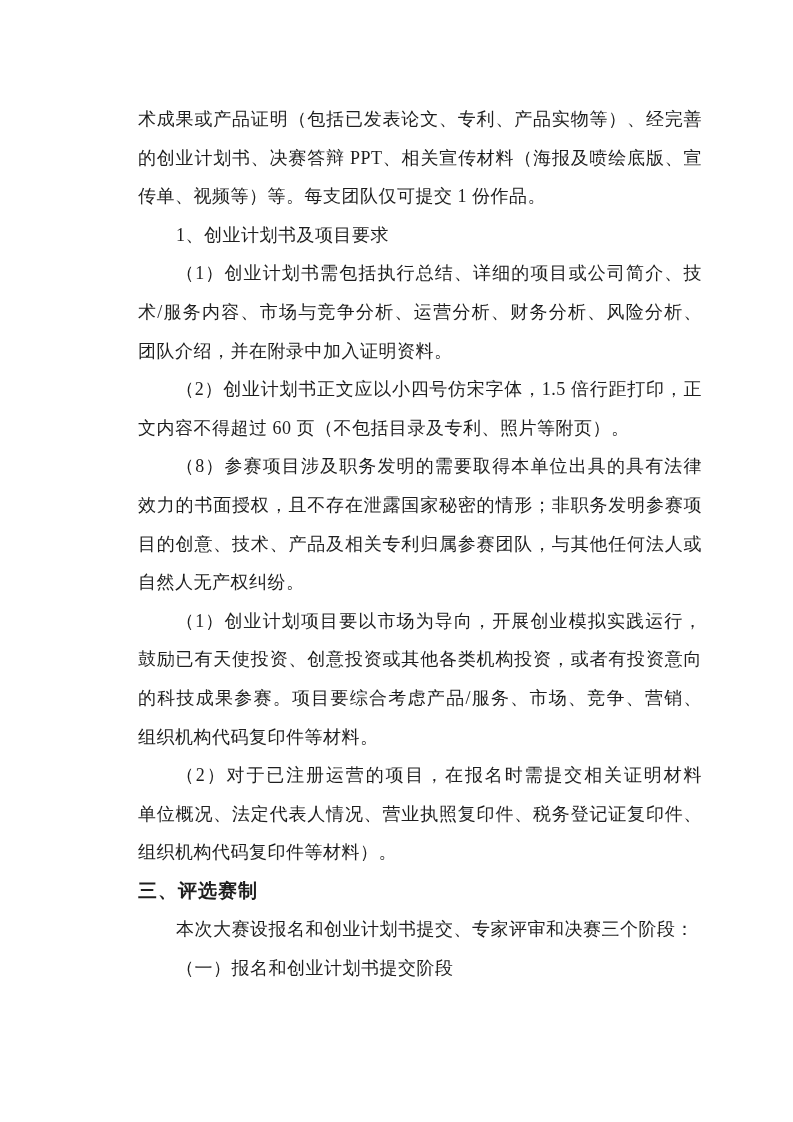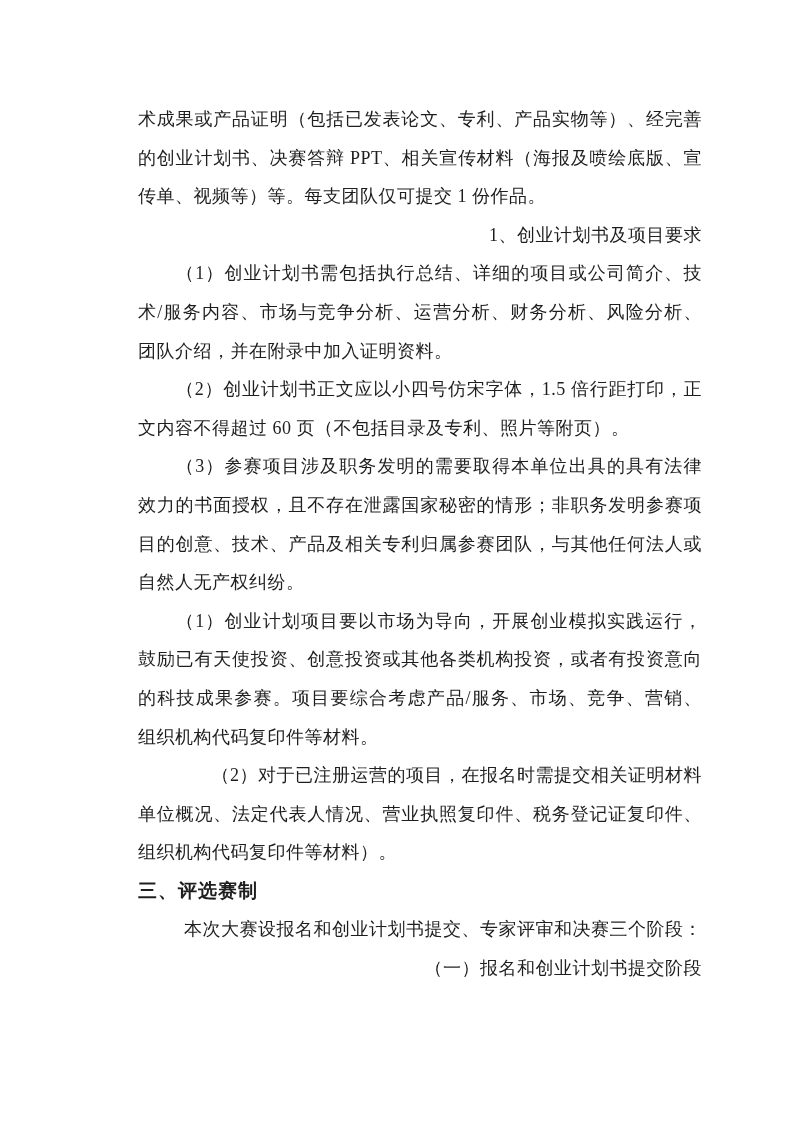--- a/index.html
+++ b/index.html
@@ -33,21 +33,20 @@
     overflow: hidden;
   }
   
   .fill {
     text-align: justify;
     text-align-last: justify;
   }
   
   .ind {
     text-indent: 38px;
-    text-align: right;
   }
   
   .head {
     font-weight: 700;
     font-size: 19px;
     letter-spacing: 1px;
   }
 </style>
 </head>
 <body>
@@ -56,21 +55,21 @@
   <div class="content">
     <div class="ln fill">术成果或产品证明（包括已发表论文、专利、产品实物等）、经完善</div>
     <div class="ln fill">的创业计划书、决赛答辩 PPT、相关宣传材料（海报及喷绘底版、宣</div>
     <div class="ln">传单、视频等）等。每支团队仅可提交 1 份作品。</div>
     <div class="ln ind">1、创业计划书及项目要求</div>
     <div class="ln ind fill">（1）创业计划书需包括执行总结、详细的项目或公司简介、技</div>
     <div class="ln fill">术/服务内容、市场与竞争分析、运营分析、财务分析、风险分析、</div>
     <div class="ln">团队介绍，并在附录中加入证明资料。</div>
     <div class="ln ind fill">（2）创业计划书正文应以小四号仿宋字体，1.5 倍行距打印，正</div>
     <div class="ln">文内容不得超过 60 页（不包括目录及专利、照片等附页）。</div>
-    <div class="ln ind fill">（3）参赛项目涉及职务发明的需要取得本单位出具的具有法律</div>
+    <div class="ln ind fill">（8）参赛项目涉及职务发明的需要取得本单位出具的具有法律</div>
     <div class="ln fill">效力的书面授权，且不存在泄露国家秘密的情形；非职务发明参赛项</div>
     <div class="ln fill">目的创意、技术、产品及相关专利归属参赛团队，与其他任何法人或</div>
     <div class="ln">自然人无产权纠纷。</div>
     <div class="ln ind fill">（1）创业计划项目要以市场为导向，开展创业模拟实践运行，</div>
     <div class="ln fill">鼓励已有天使投资、创意投资或其他各类机构投资，或者有投资意向</div>
     <div class="ln fill">的科技成果参赛。项目要综合考虑产品/服务、市场、竞争、营销、</div>
     <div class="ln">组织机构代码复印件等材料。</div>
     <div class="ln ind fill">（2）对于已注册运营的项目，在报名时需提交相关证明材料（含</div>
     <div class="ln fill">单位概况、法定代表人情况、营业执照复印件、税务登记证复印件、</div>
     <div class="ln">组织机构代码复印件等材料）。</div>

